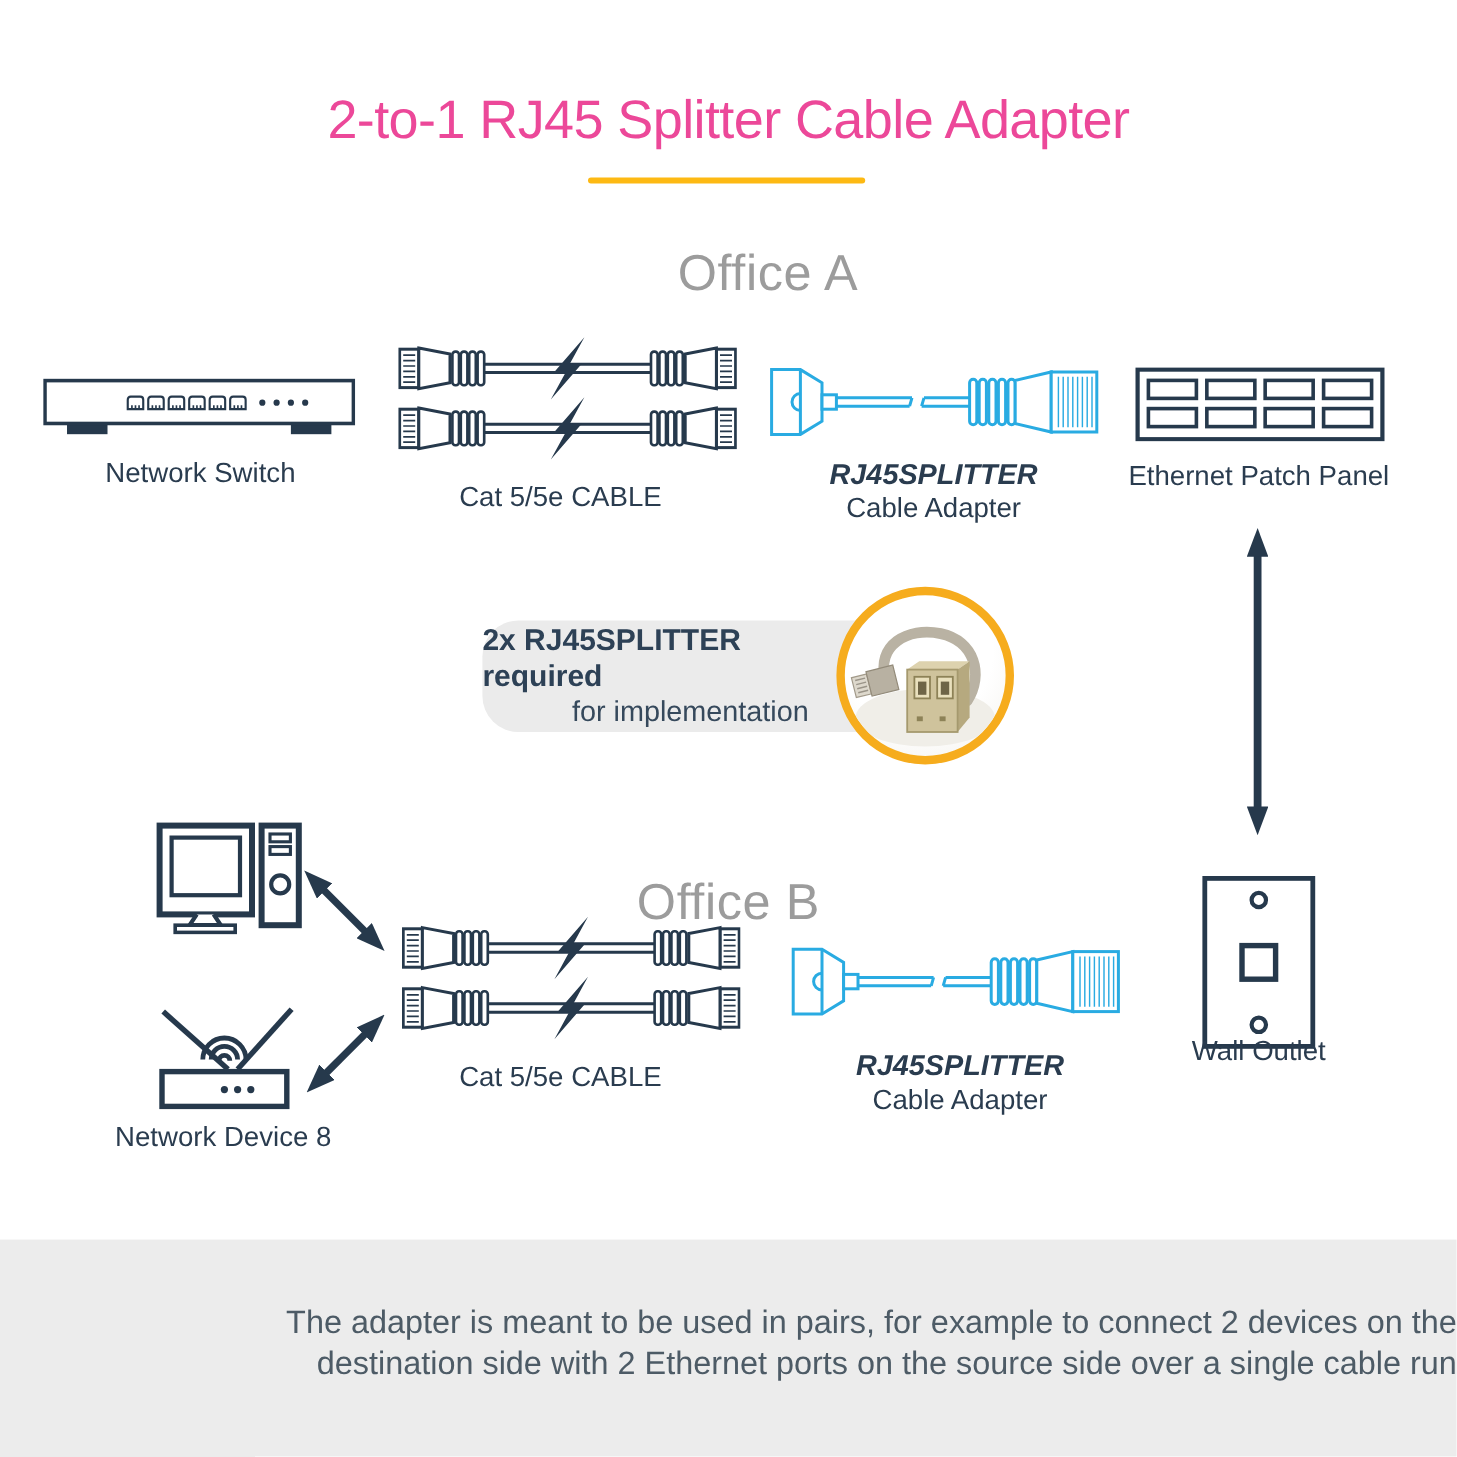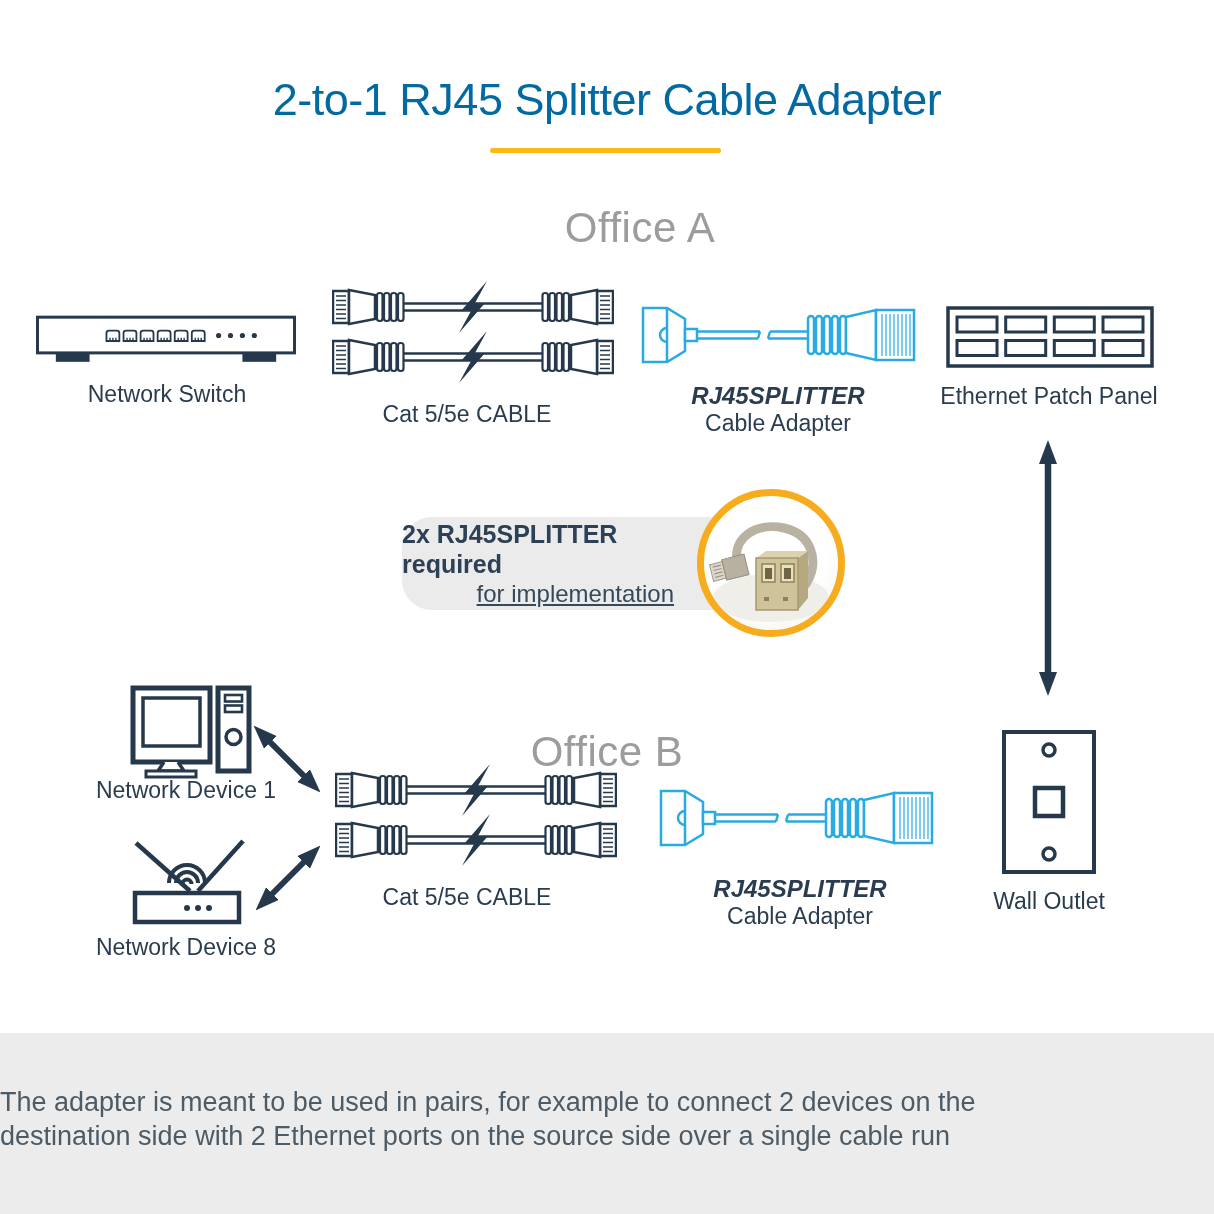--- a/index.html
+++ b/index.html
@@ -1,44 +1,44 @@
 <!DOCTYPE html>
 <html><head>
 <meta charset="utf-8">
 <style>
   html,body{margin:0;padding:0;background:#fff;}
   body{font-family:"Liberation Sans",sans-serif;color:#2a3c4f;}
   .canvas{position:relative;width:1214px;height:1214px;background:#fff;overflow:hidden;}
   .abs{position:absolute;}
-  .title{left:0;top:74px;width:1214px;text-align:center;font-size:45px;font-weight:300;letter-spacing:-0.5px;color:#0369a1;}
+  .title{left:0;top:74px;width:1214px;text-align:center;font-size:45px;font-weight:300;letter-spacing:-0.5px;color:#ec4899;}
   .underline{left:490px;top:148px;width:231px;height:5px;background:#FDB913;border-radius:3px;}
   .office-heading{left:0;width:1214px;text-align:center;font-size:42px;font-weight:300;color:#9c9c9c;letter-spacing:0.5px;}
   .office-a{top:204px;padding-left:33px;}
   .office-b{top:682px;margin-top:46px;}
   .lbl{width:260px;text-align:center;font-size:23px;color:#2a3c4f;}
   .lbl.bold{font-weight:700;font-size:24px;font-style:italic;}
   .switch-label{left:37px;top:381px;}
   .cablea-label{left:337px;top:401px;}
   .splittera-bold{left:648px;top:382px;}
   .splittera-sub{left:648px;top:410px;}
   .patch-label{left:919px;top:383px;}
   .dev1-label{left:56px;top:777px;}
   .dev2-label{left:56px;top:934px;}
   .cableb-label{left:337px;top:884px;}
   .splitterb-bold{left:670px;top:875px;}
   .splitterb-sub{left:670px;top:903px;}
-  .wall-label{left:919px;top:888px;}
+  .wall-label{left:919px;top:862px;}
   .callout{left:402px;top:517px;width:352px;height:93px;background:#EBEBEB;border-radius:30px;
     display:flex;flex-direction:column;justify-content:center;align-items:flex-end;padding-right:80px;box-sizing:border-box;}
   .callout .c1{font-size:25px;font-weight:700;color:#2d4156;line-height:30px;}
-  .callout .c2{font-size:24px;font-weight:400;color:#36495c;line-height:30px;text-decoration:underline;}
+  .callout .c2{font-size:24px;font-weight:400;color:#36495c;line-height:30px;}
   .photo-circle{left:697px;top:489px;width:134px;height:134px;border:7px solid #F6AC1D;border-radius:50%;
     background:radial-gradient(circle at 45% 35%, #ffffff 55%, #f3f1ec 100%);overflow:hidden;}
   .footer{left:0;top:1033px;width:1214px;height:181px;background:#ECECEC;box-sizing:border-box;padding-top:52px;}
-  .footer p{margin:0;text-align:left;font-size:27px;line-height:34px;font-weight:300;color:#4d5b66;}
+  .footer p{margin:0;text-align:right;font-size:27px;line-height:34px;font-weight:300;color:#4d5b66;}
   svg{display:block;}
 </style>
 </head>
 <body>
 
 <div class="canvas">
 
   <div class="abs title">2-to-1 RJ45 Splitter Cable Adapter</div>
   <div class="abs underline"></div>
 
@@ -171,21 +171,20 @@
   <svg class="abs" style="left:130px;top:685px" width="122" height="94" viewBox="0 0 122 94">
     <rect x="3" y="3" width="77" height="74" fill="#fff" stroke="#26394C" stroke-width="5"></rect>
     <rect x="13" y="13" width="57" height="48" fill="#fff" stroke="#26394C" stroke-width="3.5"></rect>
     <path d="M34,77 L28,86 H54 L48,77" fill="#fff" stroke="#26394C" stroke-width="3.5"></path>
     <rect x="16" y="86" width="50" height="6" fill="#fff" stroke="#26394C" stroke-width="3"></rect>
     <rect x="88" y="3" width="31" height="83" fill="#fff" stroke="#26394C" stroke-width="5"></rect>
     <rect x="95" y="10" width="17" height="6.5" fill="#fff" stroke="#26394C" stroke-width="2.6"></rect>
     <rect x="95" y="20.5" width="17" height="6.5" fill="#fff" stroke="#26394C" stroke-width="2.6"></rect>
     <circle cx="103.5" cy="52" r="7.5" fill="#fff" stroke="#26394C" stroke-width="3.5"></circle>
   </svg>
-  <div class="abs lbl dev1-label">Network Device 1</div>
 
   <svg class="abs" style="left:246px;top:718px" width="84" height="82" viewBox="0 0 84 82">
     <defs>
       <marker id="ah2" viewBox="0 0 24 18" markerWidth="24" markerHeight="18" refX="12" refY="9" orient="auto-start-reverse" markerUnits="userSpaceOnUse">
         <path d="M0,0 L24,9 L0,18 Z" fill="#26394C"></path>
       </marker>
     </defs>
     <line x1="16" y1="16" x2="66" y2="66" stroke="#26394C" stroke-width="6" marker-start="url(#ah2)" marker-end="url(#ah2)"></line>
   </svg>
 

